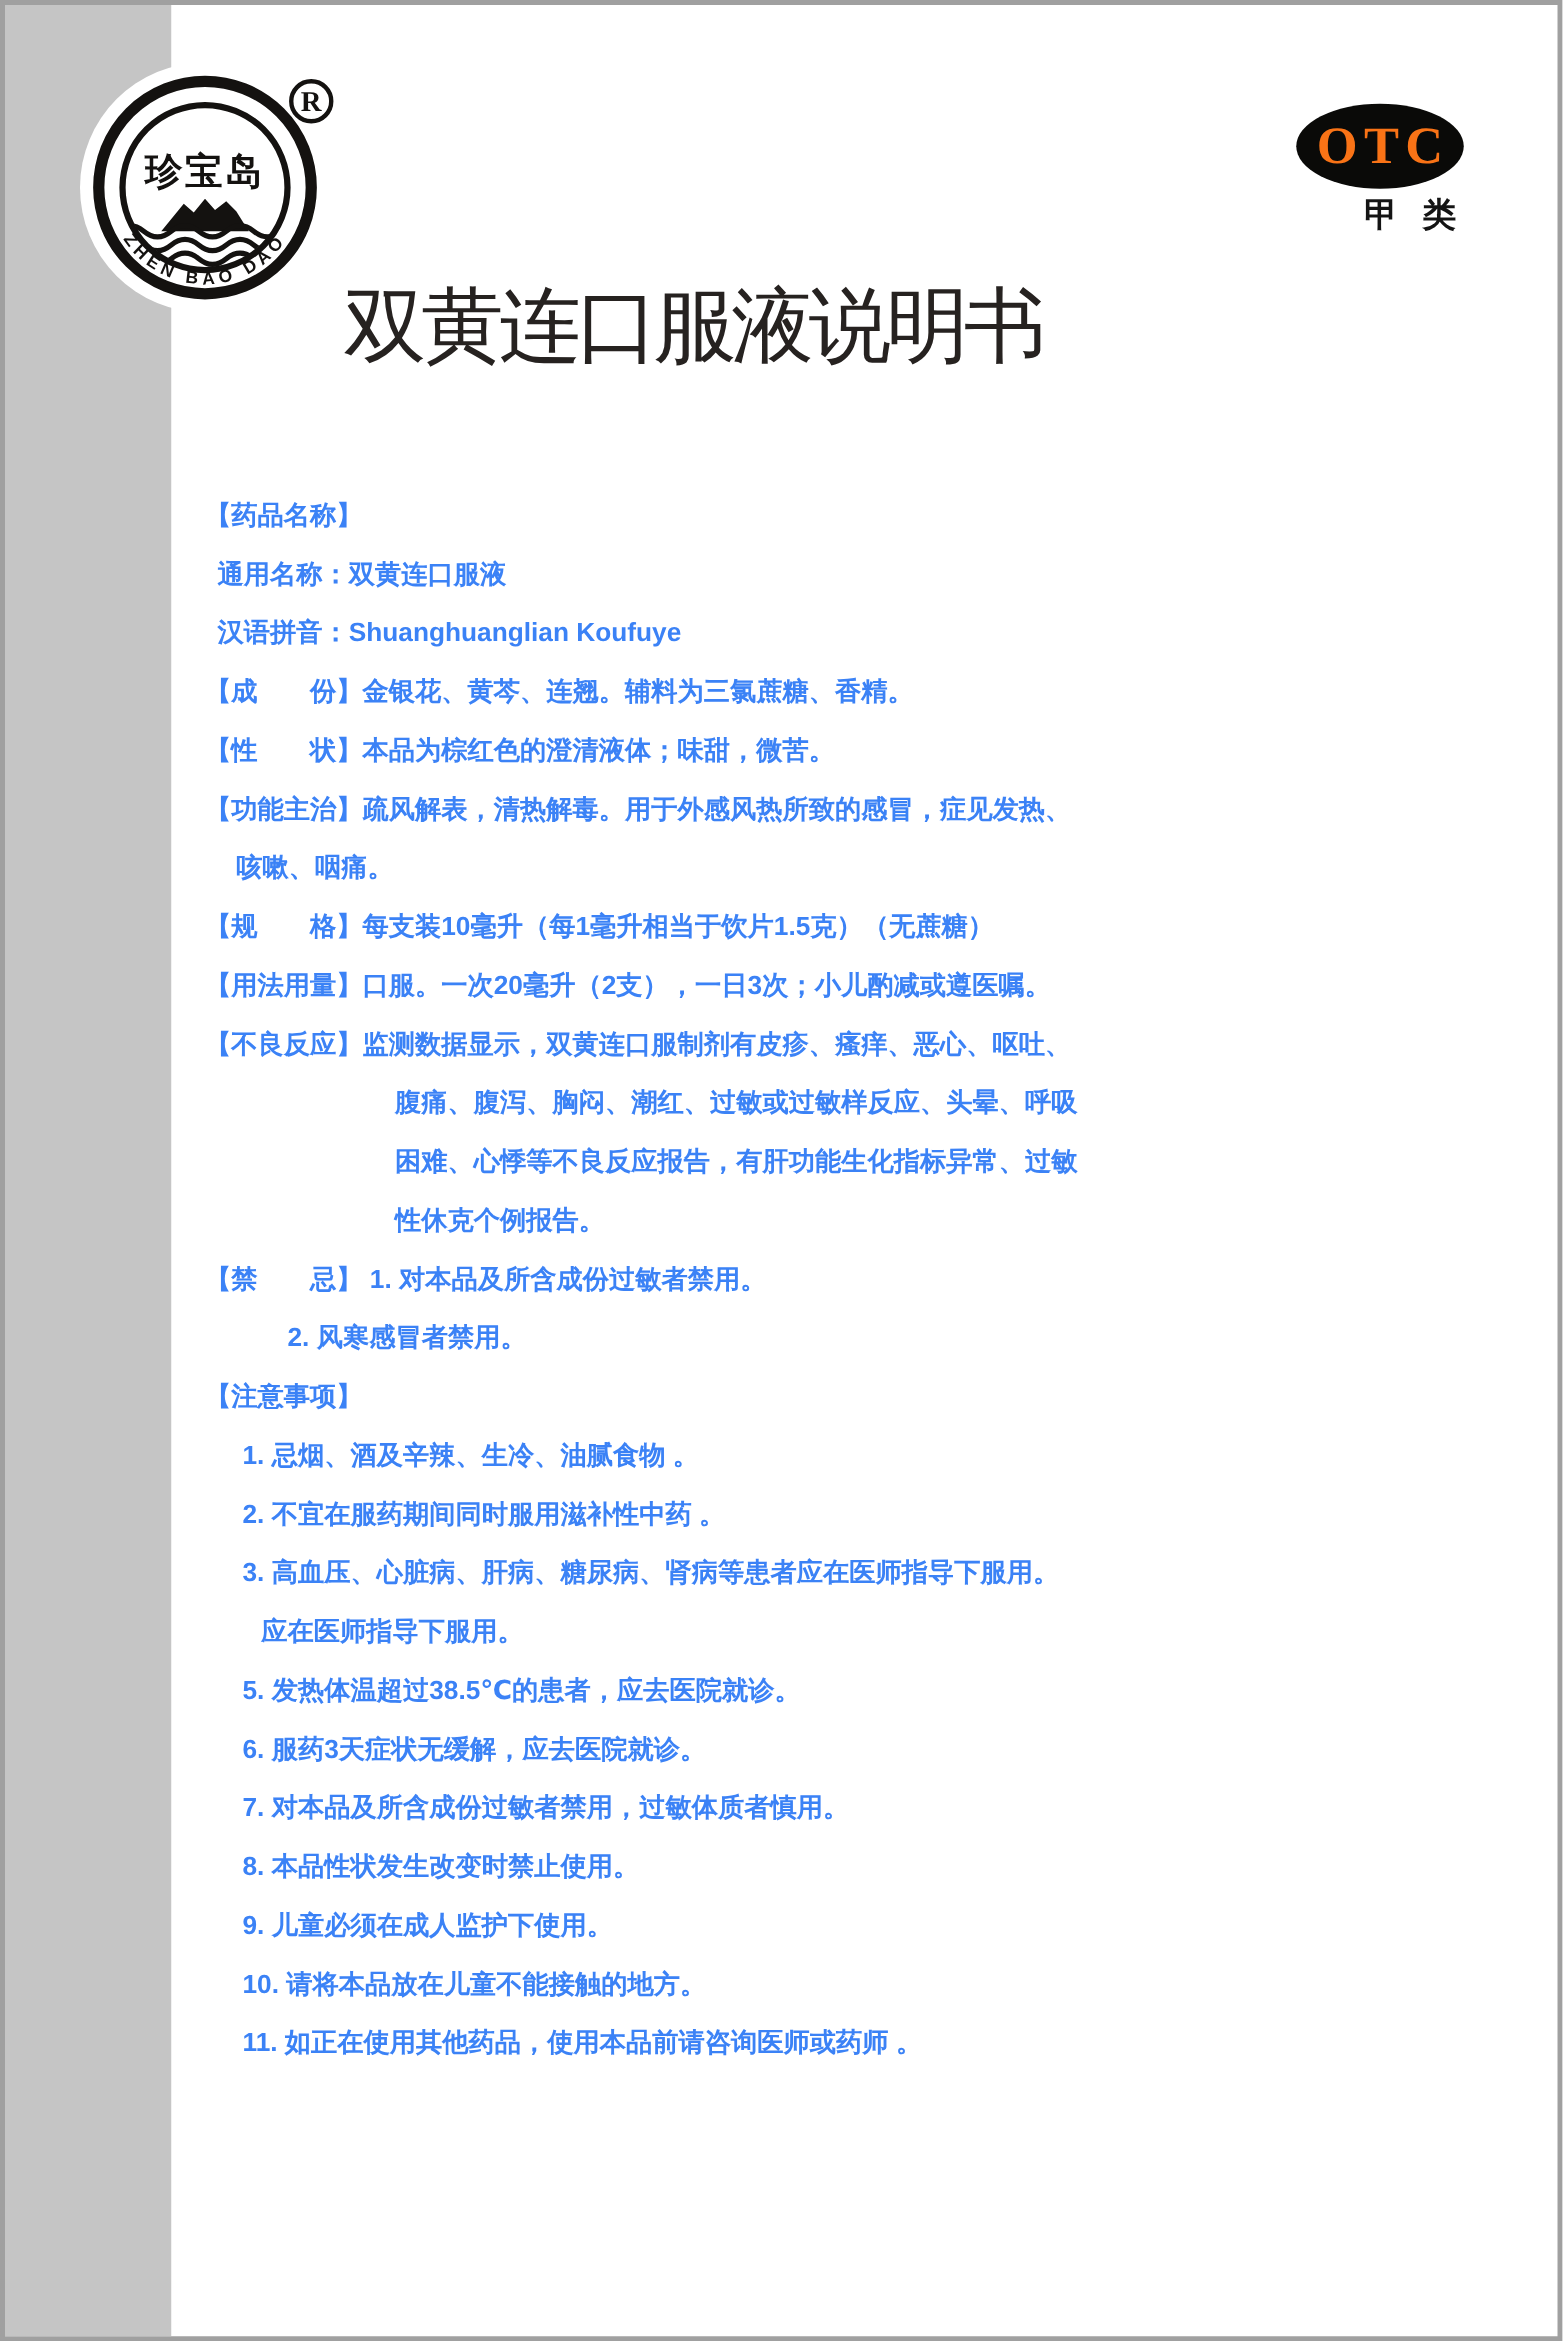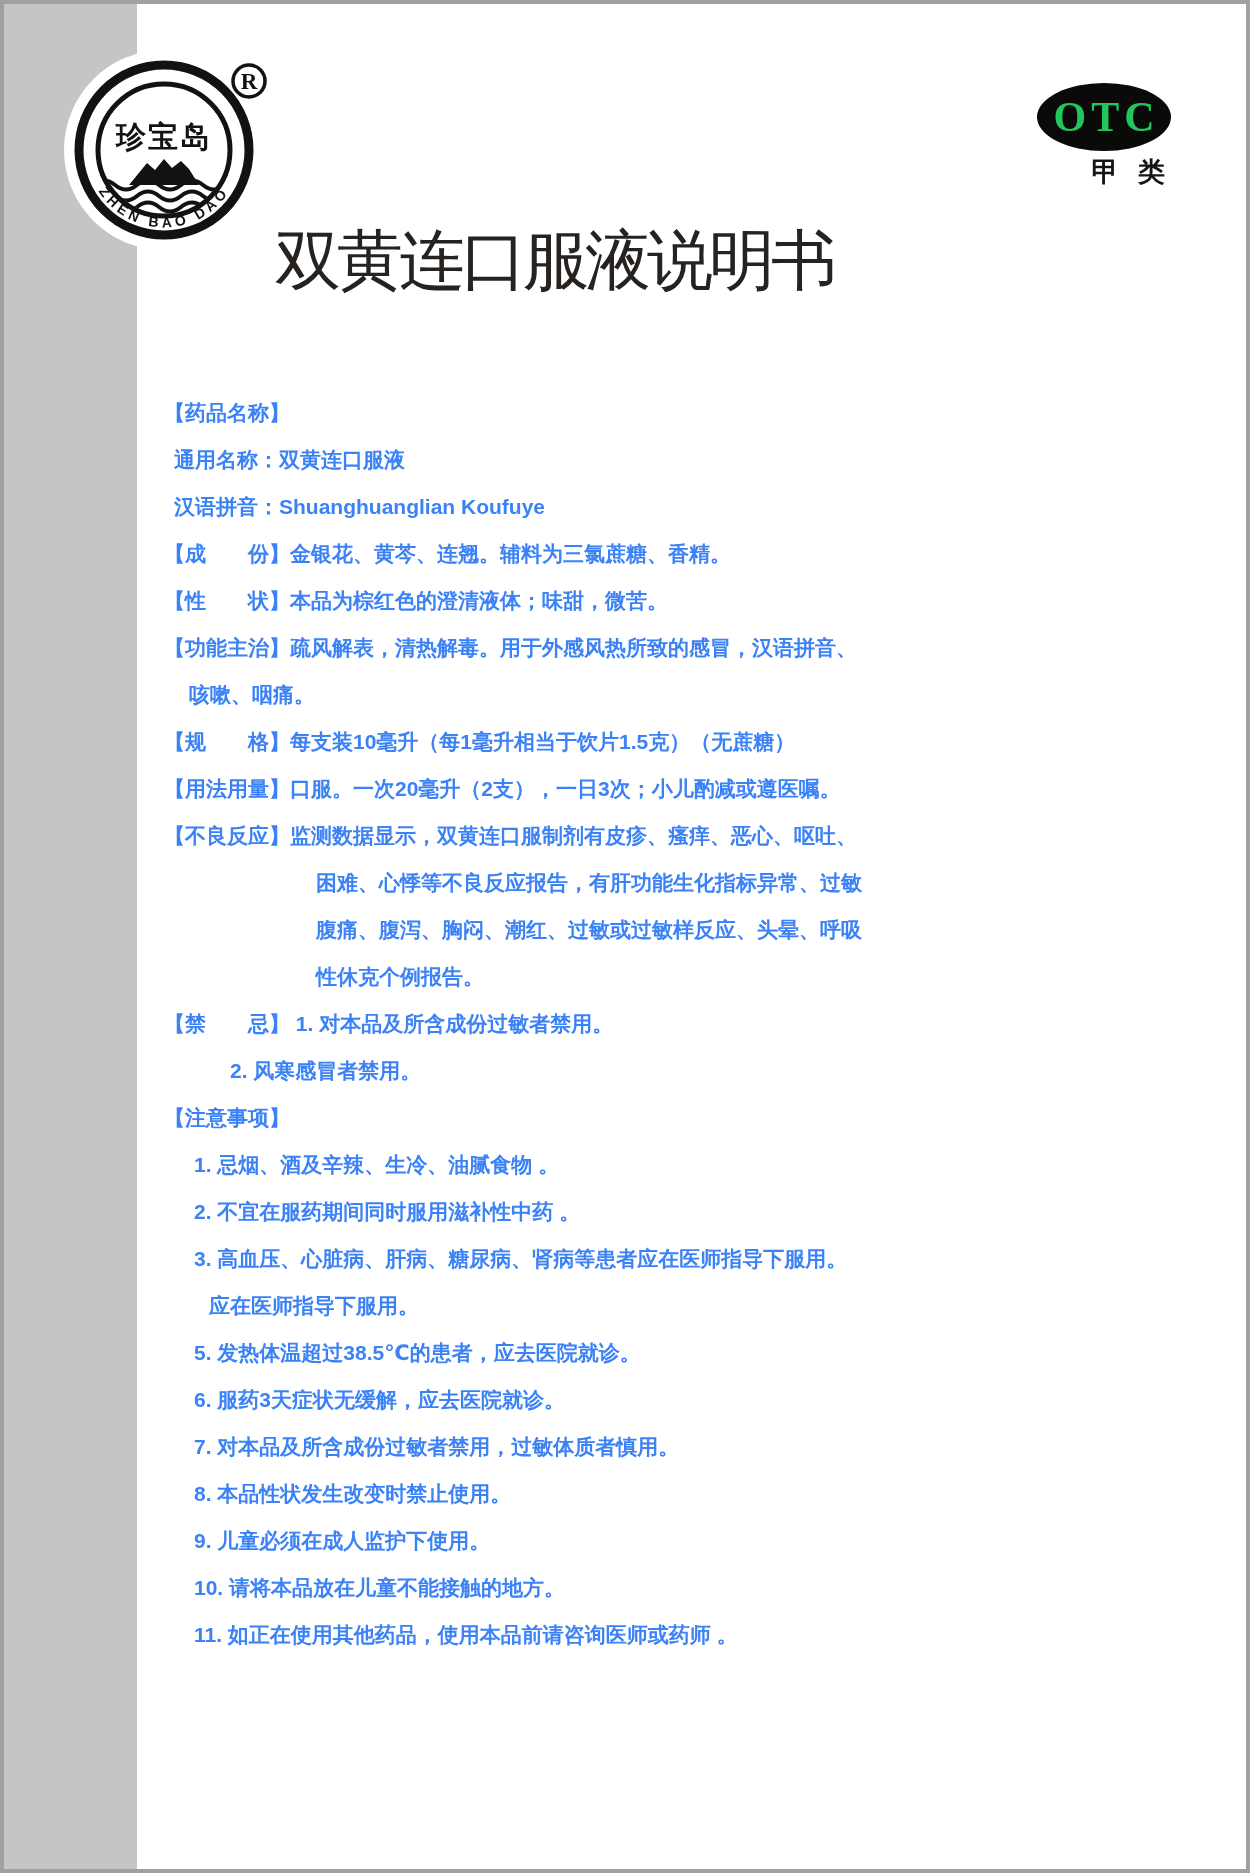--- a/index.html
+++ b/index.html
@@ -17,21 +17,21 @@
     position:absolute;left:0;top:0;bottom:0;
     width:133px;background:#c5c5c5;
   }
   .logo-svg{position:absolute;left:45px;top:31px;width:230px;height:230px;}
   .otc-badge{
     position:absolute;left:1033px;top:79px;width:134px;height:68px;
     background:#0a0a08;border-radius:50%;
     display:flex;align-items:center;justify-content:center;
   }
   .otc-badge span{
-    color:#22c55e;
+    color:#f97316;
     font-family:"Liberation Serif","DejaVu Serif",serif;
     font-weight:bold;font-size:42px;letter-spacing:5px;
     padding-left:5px;
   }
   .otc-class{
     position:absolute;left:1033px;top:150px;width:134px;
     text-align:right;font-size:27px;font-weight:bold;color:#141414;
     letter-spacing:6px;
   }
   .doc-title{
@@ -110,27 +110,27 @@
   <div class="otc-class">甲 类</div>
 
   <div class="doc-title">双黄连口服液说明书</div>
 
   <div class="leaflet-body">
     <div class="bline">【药品名称】</div>
     <div class="bline m10">通用名称：双黄连口服液</div>
     <div class="bline m10">汉语拼音：Shuanghuanglian Koufuye</div>
     <div class="bline">【成　　份】金银花、黄芩、连翘。辅料为三氯蔗糖、香精。</div>
     <div class="bline">【性　　状】本品为棕红色的澄清液体；味甜，微苦。</div>
-    <div class="bline">【功能主治】疏风解表，清热解毒。用于外感风热所致的感冒，汉语拼音、</div>
+    <div class="bline">【功能主治】疏风解表，清热解毒。用于外感风热所致的感冒，症见发热、</div>
     <div class="bline m25">咳嗽、咽痛。</div>
     <div class="bline">【规　　格】每支装10毫升（每1毫升相当于饮片1.5克）（无蔗糖）</div>
     <div class="bline">【用法用量】口服。一次20毫升（2支），一日3次；小儿酌减或遵医嘱。</div>
     <div class="bline">【不良反应】监测数据显示，双黄连口服制剂有皮疹、瘙痒、恶心、呕吐、</div>
+    <div class="bline m152">腹痛、腹泻、胸闷、潮红、过敏或过敏样反应、头晕、呼吸</div>
     <div class="bline m152">困难、心悸等不良反应报告，有肝功能生化指标异常、过敏</div>
-    <div class="bline m152">腹痛、腹泻、胸闷、潮红、过敏或过敏样反应、头晕、呼吸</div>
     <div class="bline m152">性休克个例报告。</div>
     <div class="bline">【禁　　忌】 1. 对本品及所含成份过敏者禁用。</div>
     <div class="bline m158">2. 风寒感冒者禁用。</div>
     <div class="bline">【注意事项】</div>
     <div class="bline m30">1. 忌烟、酒及辛辣、生冷、油腻食物 。</div>
     <div class="bline m30">2. 不宜在服药期间同时服用滋补性中药 。</div>
     <div class="bline m30">3. 高血压、心脏病、肝病、糖尿病、肾病等患者应在医师指导下服用。</div>
     <div class="bline m45">应在医师指导下服用。</div>
     <div class="bline m30">5. 发热体温超过38.5℃的患者，应去医院就诊。</div>
     <div class="bline m30">6. 服药3天症状无缓解，应去医院就诊。</div>

